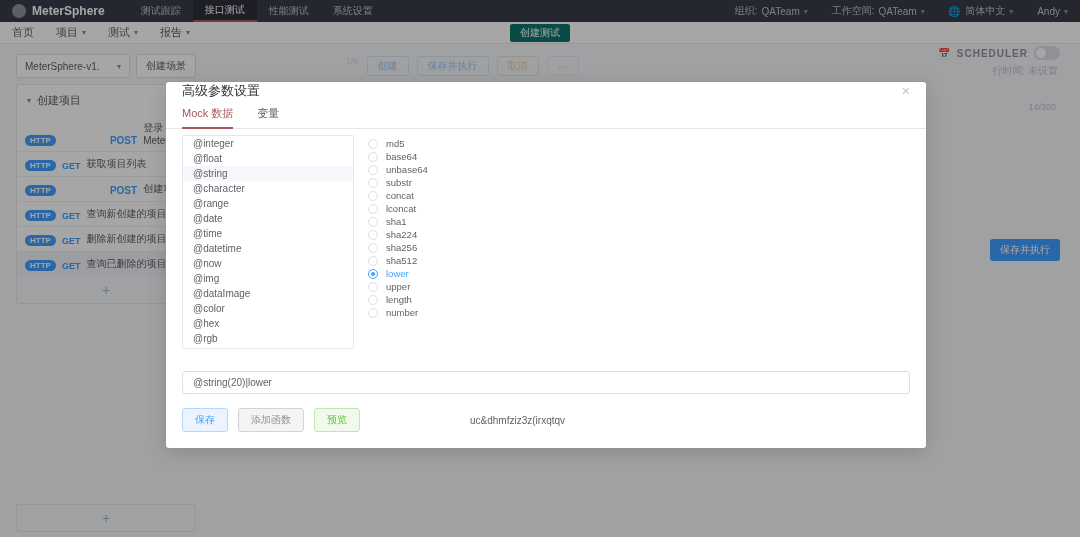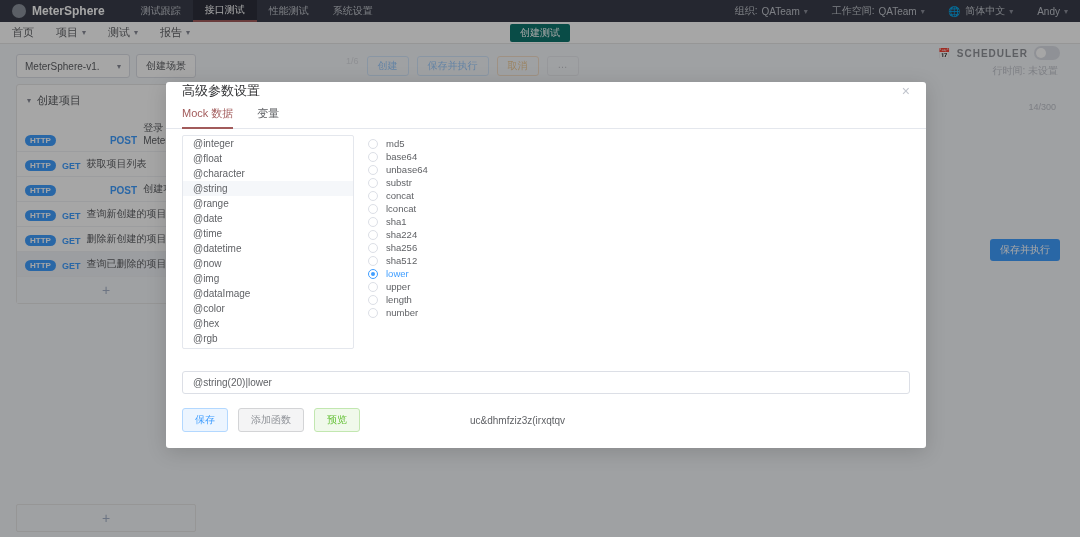--- a/index.html
+++ b/index.html
@@ -222,22 +222,22 @@
   </div>
   <div class="modal-tabs">
     <div class="modal-tab active">Mock 数据</div>
     <div class="modal-tab">变量</div>
   </div>
   <div class="modal-body">
     <div class="mock-left">
       <div class="mock-left-scroll" id="mock-fn-list">
           <div class="mock-fn">@integer</div>
           <div class="mock-fn">@float</div>
+          <div class="mock-fn sel">@string</div>
           <div class="mock-fn">@character</div>
-          <div class="mock-fn sel">@string</div>
           <div class="mock-fn">@range</div>
           <div class="mock-fn">@date</div>
           <div class="mock-fn">@time</div>
           <div class="mock-fn">@datetime</div>
           <div class="mock-fn">@now</div>
           <div class="mock-fn">@img</div>
           <div class="mock-fn">@dataImage</div>
           <div class="mock-fn">@color</div>
           <div class="mock-fn">@hex</div>
           <div class="mock-fn">@rgb</div>

